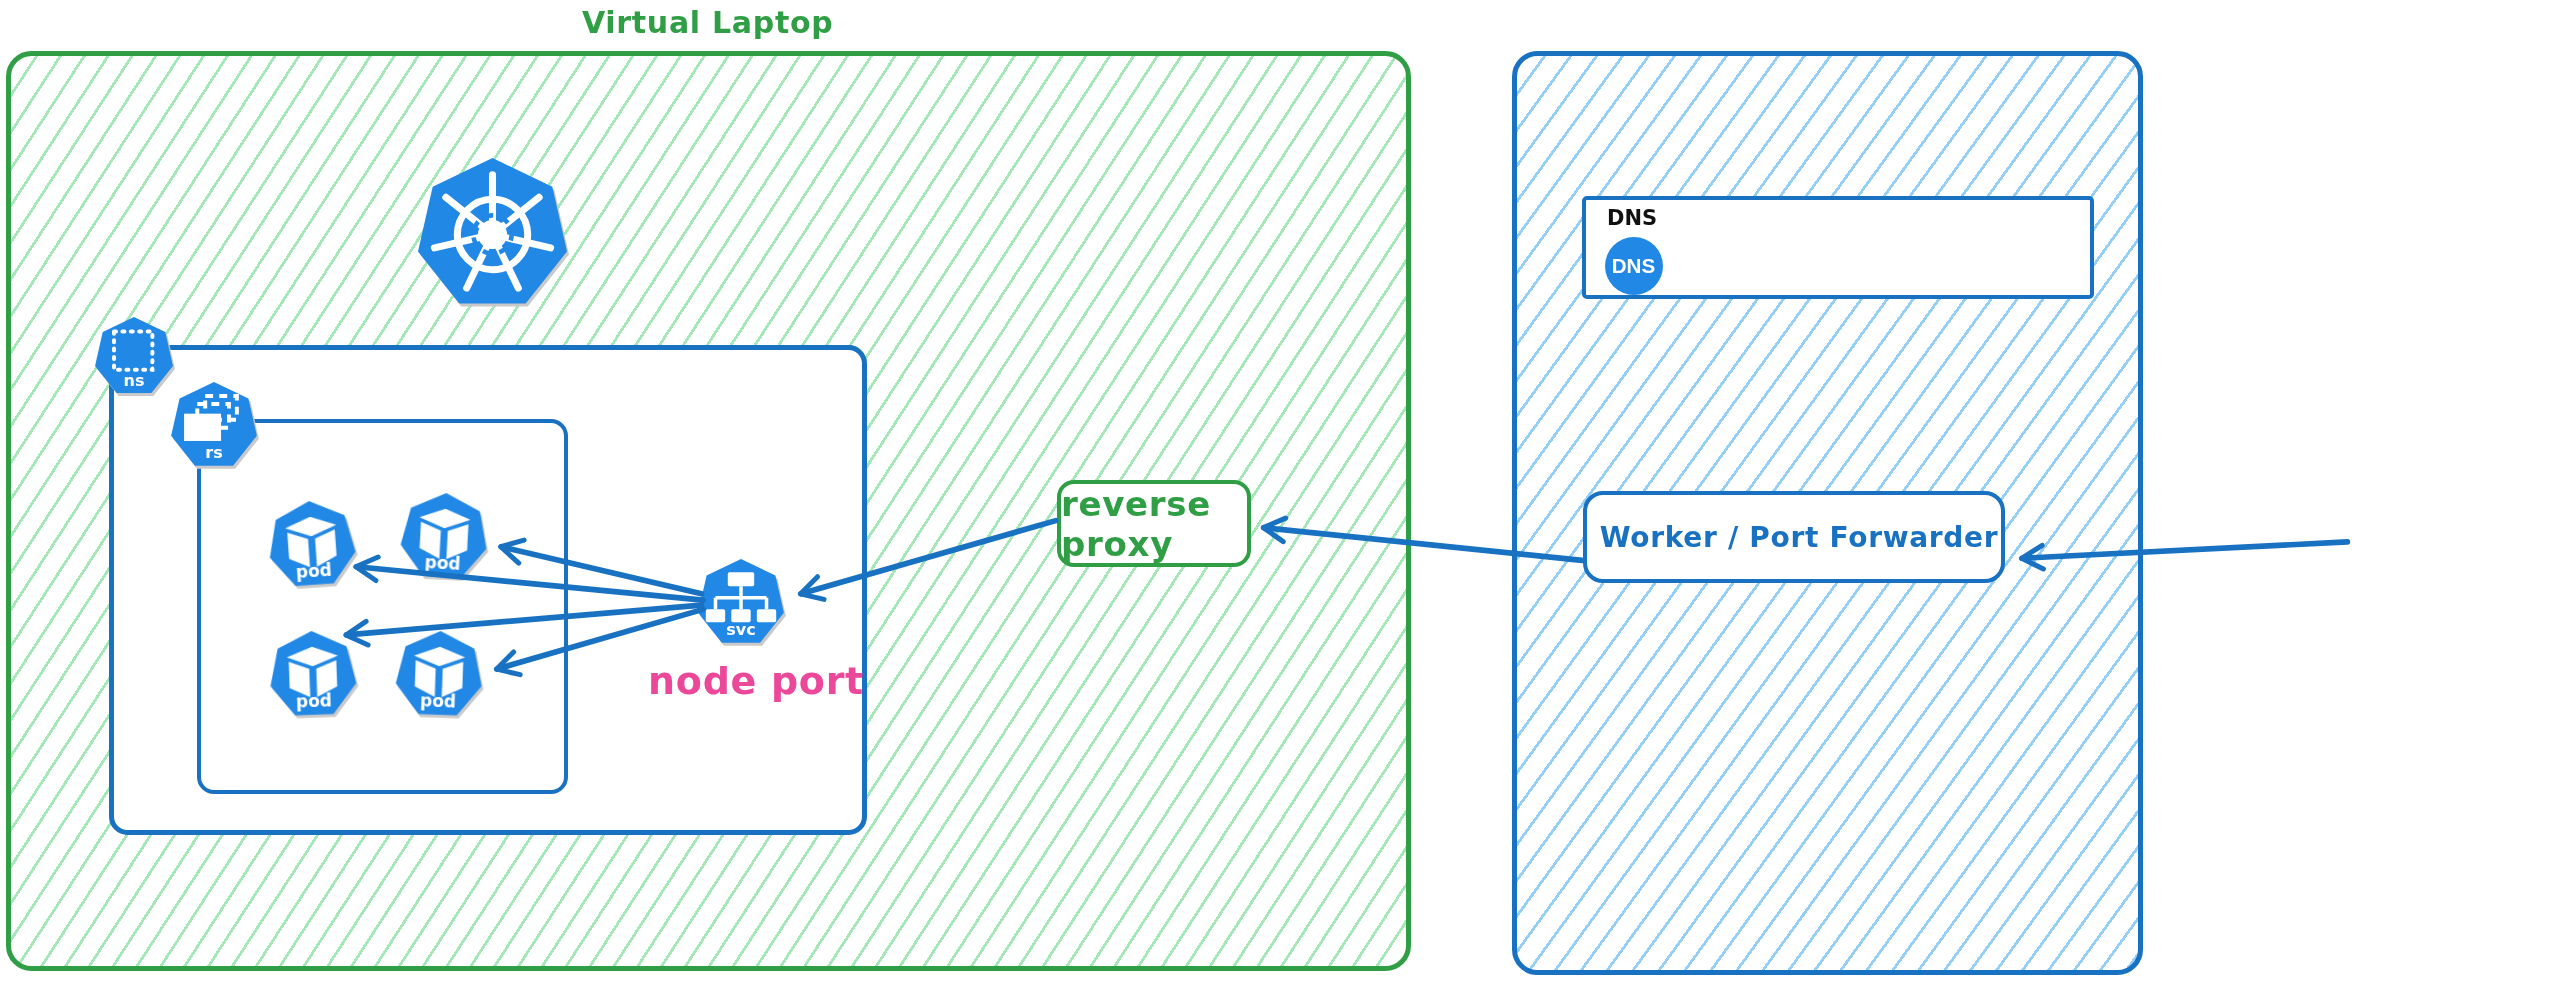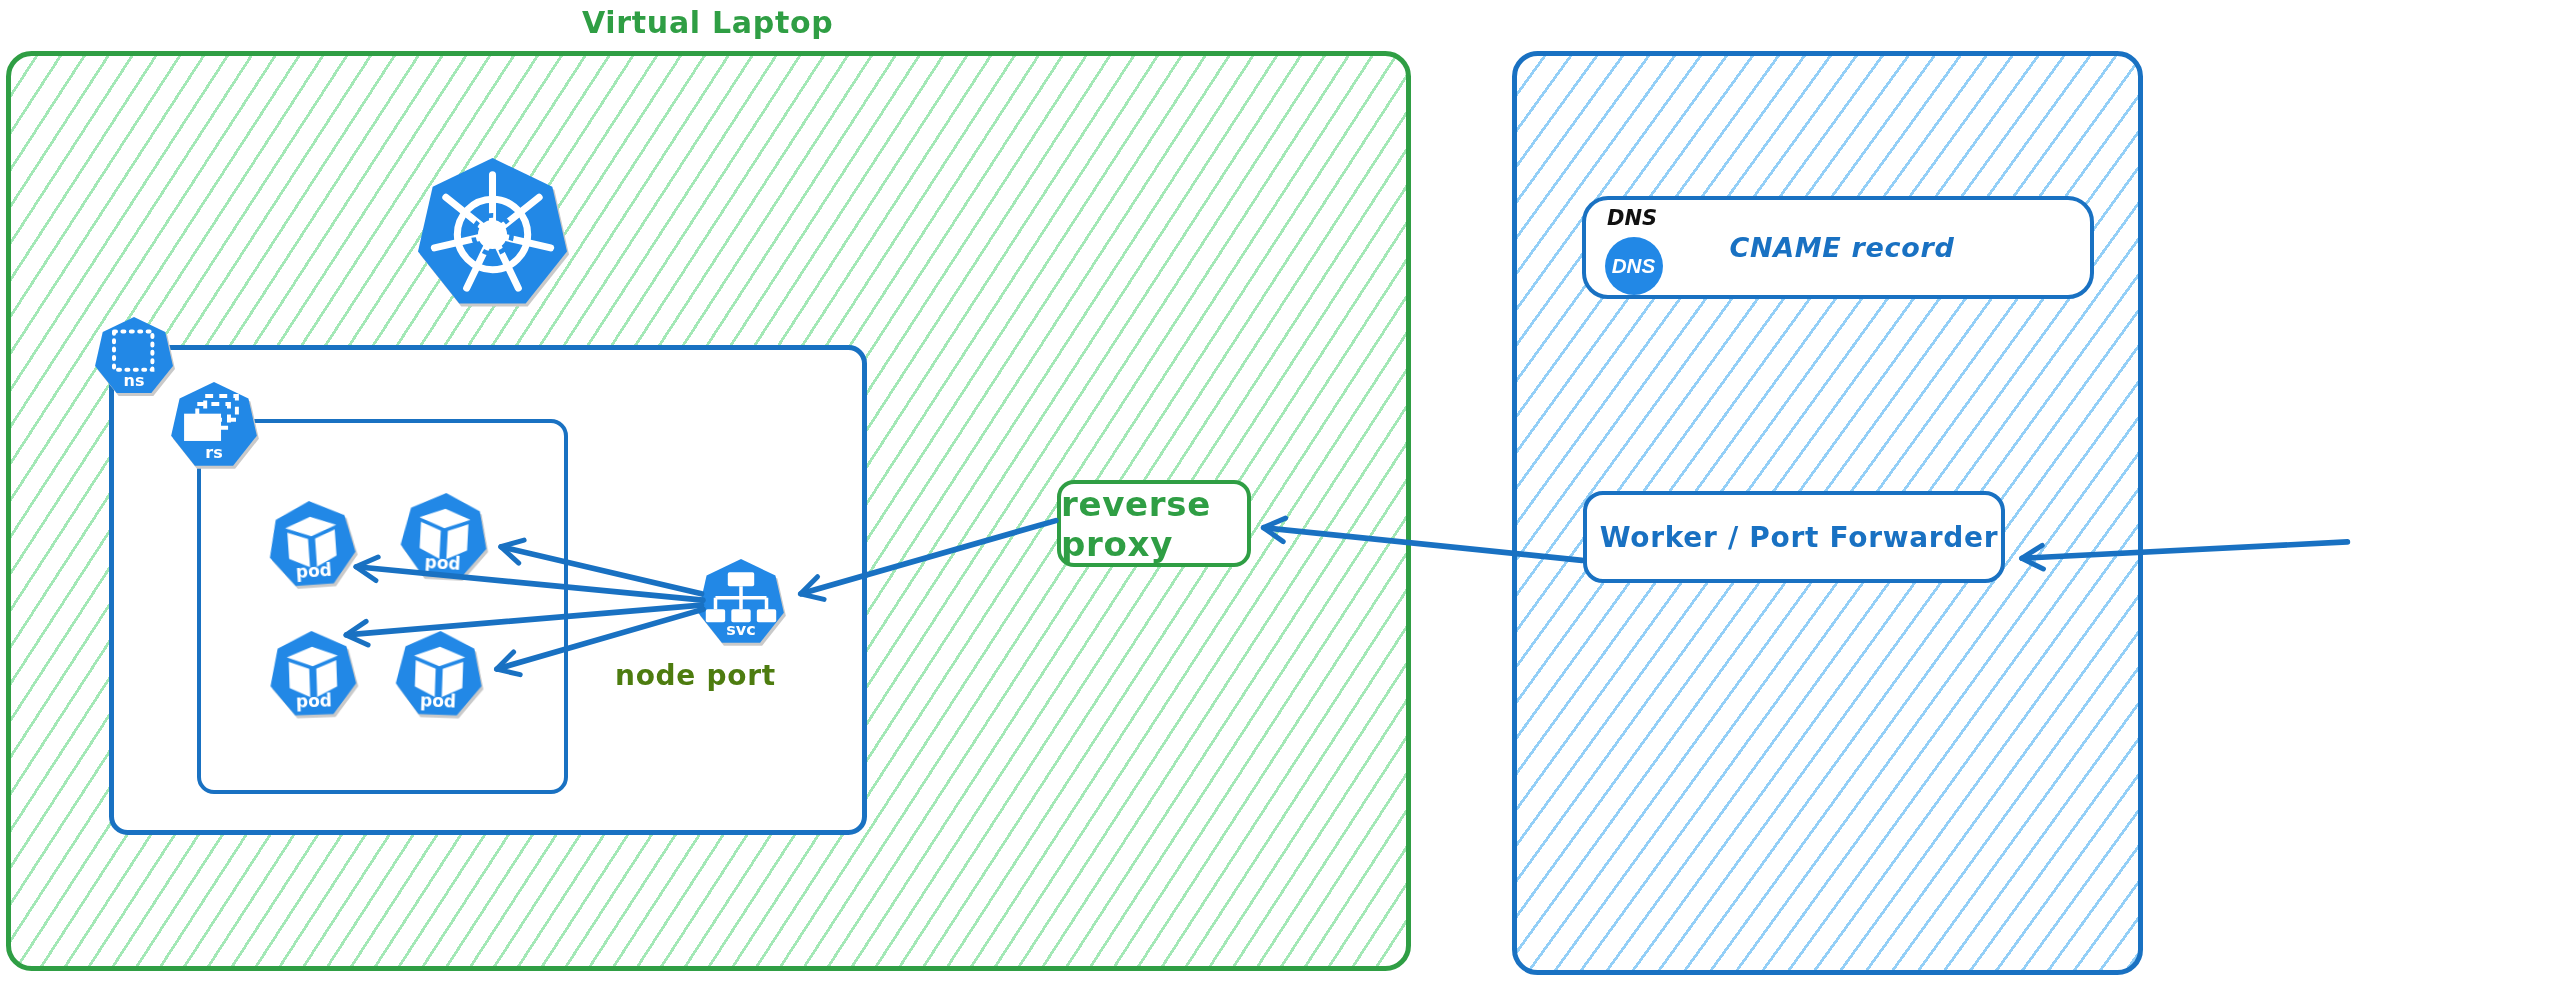--- a/index.html
+++ b/index.html
@@ -27,21 +27,21 @@
   .ext-title{left:1512px;width:631px;color:#1971c2;}
 
   
   .white-box{position:absolute;background:#ffffff;box-sizing:border-box;}
   .ns-box{left:109px;top:345px;width:758px;height:490px;border:5px solid #1971c2;border-radius:18.5px;z-index:2;}
   .rs-box{left:197px;top:419px;width:371px;height:375px;border:4.3px solid #1971c2;border-radius:17px;z-index:3;}
   .rp-box{left:1057px;top:480px;width:194px;height:87px;border:4.3px solid #2f9e44;border-radius:17px;z-index:3;
           display:flex;align-items:center;justify-content:center;}
   .rp-label{color:#2f9e44;font-size:34px;font-weight:bold;letter-spacing:0.7px;}
 
-  .dns-box{left:1582px;top:196px;width:512px;height:103px;border:4.3px solid #1971c2;border-radius:26px;z-index:3;font-style:italic;}
+  .dns-box{left:1582px;top:196px;width:512px;height:103px;border:4.3px solid #1971c2;border-radius:5px;z-index:3;}
   .dns-tag{position:absolute;left:21px;top:5.7px;color:#111111;font-size:21px;font-weight:bold;z-index:4;}
   .dns-circle{position:absolute;left:18.5px;top:37px;width:58px;height:58px;border-radius:50%;
               background:#2288e6;display:flex;align-items:center;justify-content:center;z-index:4;}
   .dns-circle span{color:#ffffff;font-family:"Liberation Sans",sans-serif;font-size:20.6px;font-weight:bold;}
   .cname-label{position:absolute;left:107px;top:0;width:298px;height:94px;display:flex;align-items:center;justify-content:center;
                color:#1971c2;font-size:27px;font-weight:bold;letter-spacing:0.7px;}
 
   .worker-box{left:1583px;top:491px;width:422px;height:92px;border:4.3px solid #1971c2;border-radius:20px;z-index:3;
               display:flex;align-items:center;justify-content:center;}
   .worker-label{color:#1971c2;font-size:28px;font-weight:bold;letter-spacing:0.7px;margin-left:10px;}
@@ -64,22 +64,22 @@
   .ns-icon{left:94px;top:317px;width:80px;height:80px;}
   .rs-icon{left:170px;top:382px;width:88px;height:88px;}
   .pod1{left:268px;top:501px;width:88px;height:88px;transform:rotate(-4deg);}
   .pod2{left:400px;top:493px;width:88px;height:88px;transform:rotate(3deg);}
   .pod3{left:269px;top:631px;width:88px;height:88px;transform:rotate(-2deg);}
   .pod4{left:395px;top:631px;width:88px;height:88px;transform:rotate(2deg);}
   .svc-icon{left:697px;top:559px;width:88px;height:88px;}
   .lab-sm{font-size:16px;}
   .lab-md{font-size:17px;}
 
-  .node-port-label{position:absolute;left:615px;top:659px;width:249px;text-align:left;
-                   color:#4d7c0f;font-size:28px;font-weight:bold;letter-spacing:0.7px;z-index:4;}
+  .node-port-label{position:absolute;left:615px;top:659px;width:249px;text-align:right;
+                   color:#ec4899;font-size:38px;font-weight:bold;letter-spacing:0.7px;z-index:4;}
 
   
   .arrows{position:absolute;inset:0;z-index:6;pointer-events:none;}
 </style>
 </head>
 <body>
 
 <div id="canvas">
 
   <div class="zone-title vm-title">Virtual Laptop</div>
@@ -194,21 +194,20 @@
 
   <div class="white-box rp-box">
     <span class="rp-label">reverse proxy</span>
   </div>
 
   <div class="white-box dns-box">
     <div class="dns-tag">DNS</div>
     <div class="dns-circle">
       <span>DNS</span>
     </div>
-    <div class="cname-label">CNAME record</div>
   </div>
 
   <div class="white-box worker-box">
     <span class="worker-label">Worker / Port Forwarder</span>
   </div>
 
 
   <svg class="arrows" width="2576" height="983" viewBox="0 0 3628 1384">
     <defs>
       <marker id="ah" viewBox="0 0 10 10" refX="8.2" refY="5" markerWidth="5.2" markerHeight="5.2" orient="auto-start-reverse">

